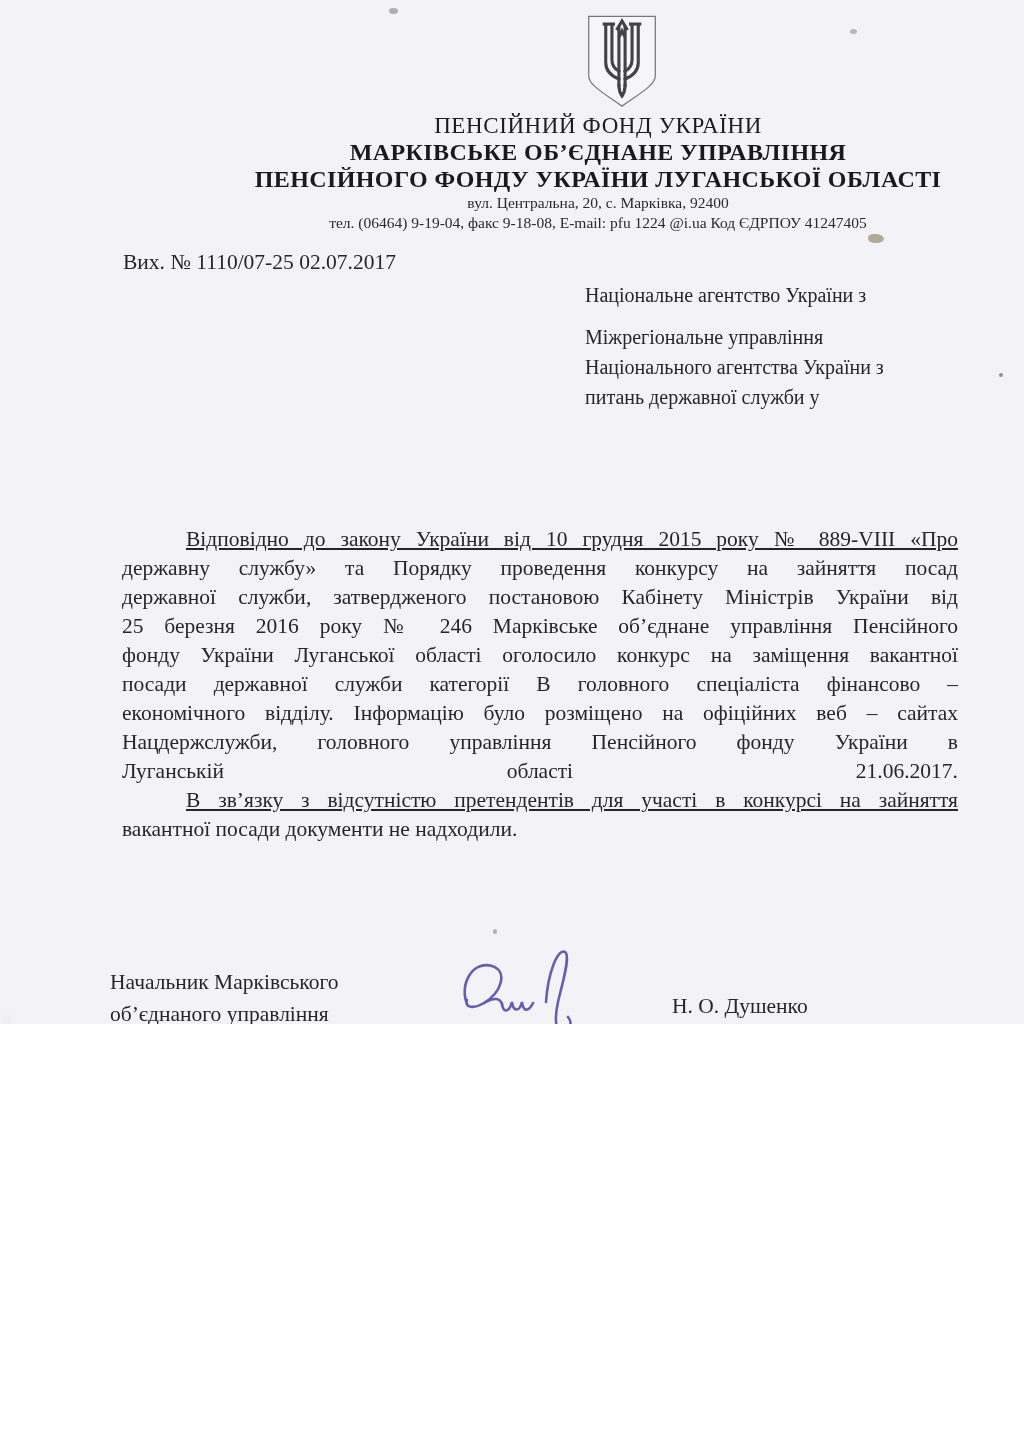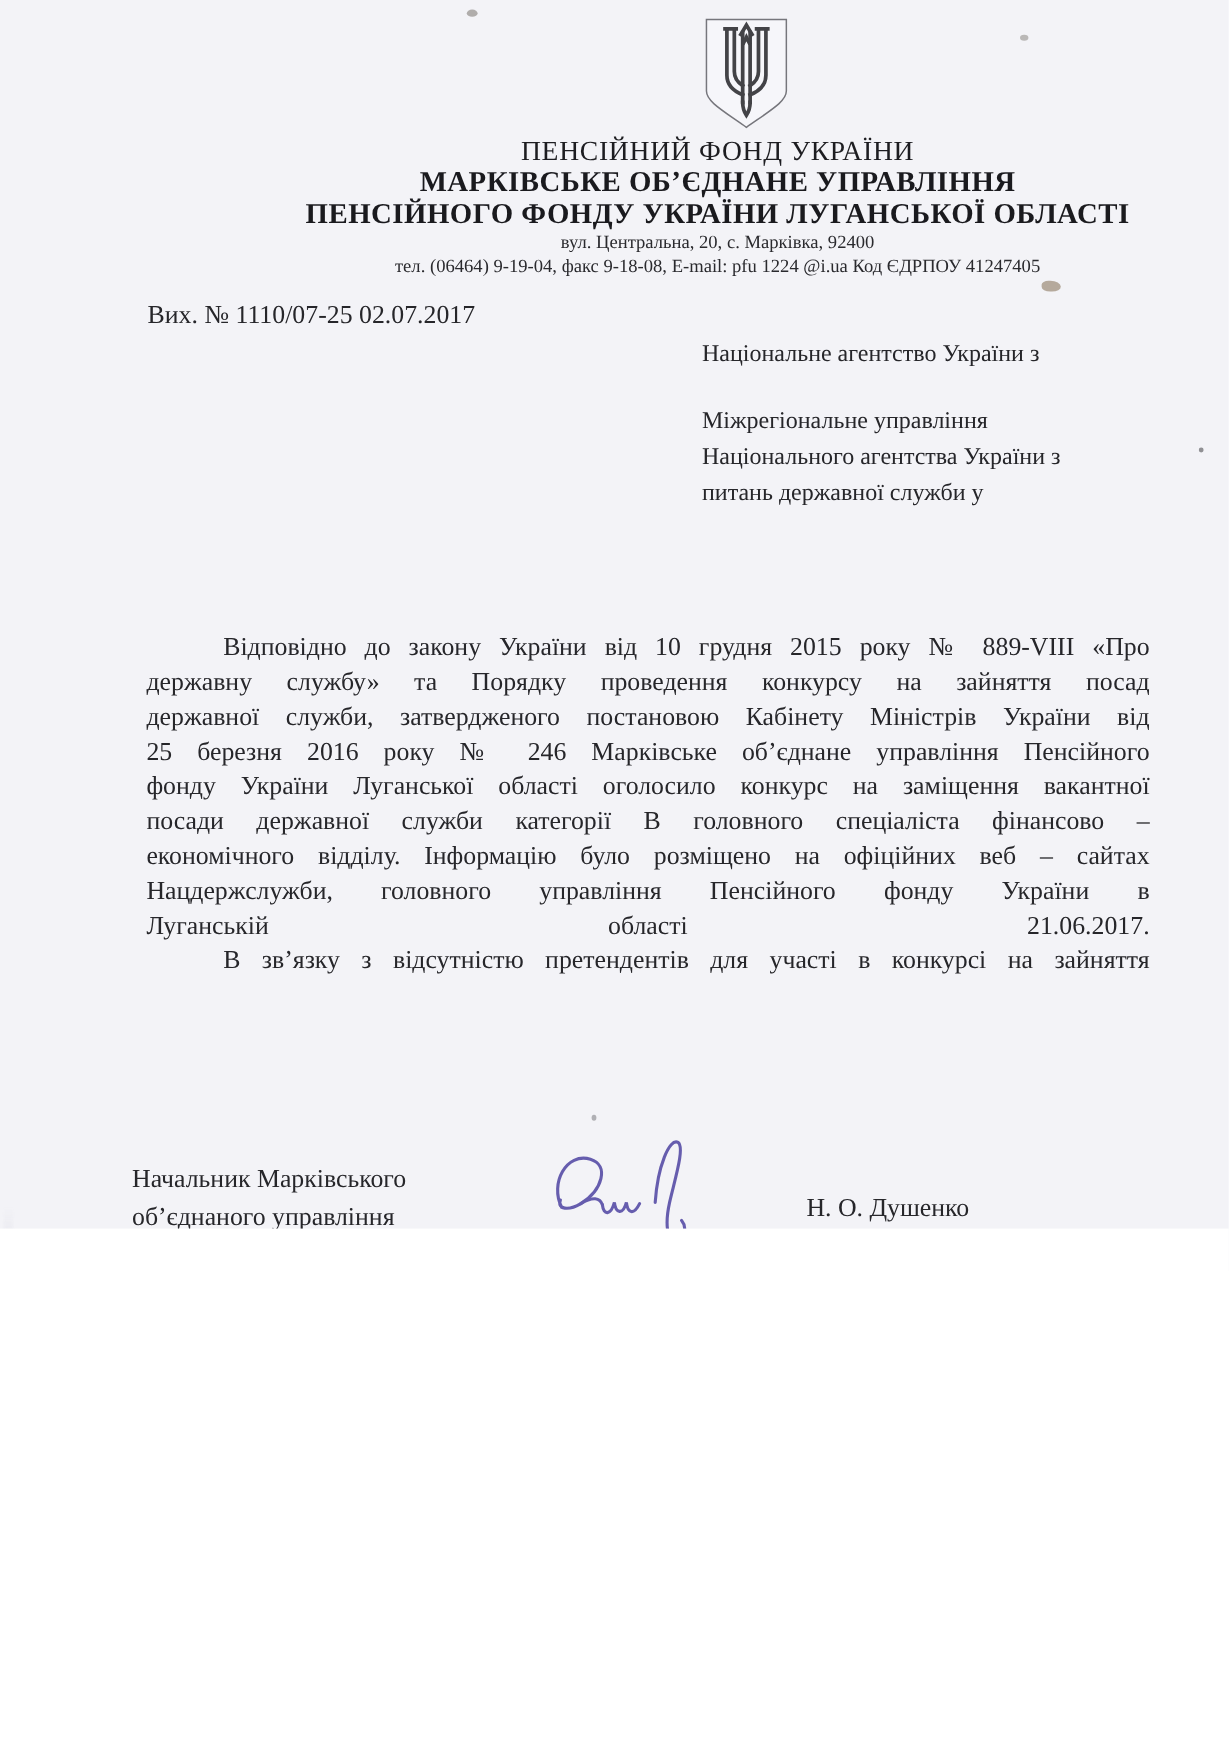--- a/index.html
+++ b/index.html
@@ -15,25 +15,25 @@
   .emblem{position:absolute;left:583px;top:14px;width:78px;height:96px;}
   
   .letterhead{position:absolute;left:172px;top:112px;width:852px;text-align:center;}
   .org-name{font-size:23px;line-height:27px;color:#1d1d21;letter-spacing:0.6px;}
   .office-line{font-size:24px;line-height:27px;font-weight:bold;color:#1a1a1e;letter-spacing:0.4px;}
   .addr-line{font-size:15.5px;line-height:18.5px;color:#2a2a2e;margin-top:1px;}
   
   .ref{position:absolute;left:123px;top:250px;font-size:21.5px;color:#26262a;}
   
   .recipients{position:absolute;left:585px;top:280px;width:400px;font-size:20px;line-height:30px;}
-  .rblock + .rblock{margin-top:26px;}
+  .rblock + .rblock{margin-top:12px;}
   
   .letter-body{position:absolute;left:122px;top:525px;width:836px;font-size:21.5px;line-height:29px;}
   .jline{text-align:justify;text-align-last:justify;}
-  .indent{text-indent:64px;}
+  .indent{text-indent:64px;text-decoration:underline;}
   .plain{text-align:left;}
   
   .sig-title{position:absolute;left:110px;top:966px;font-size:21.5px;line-height:32px;}
   .sig-name{position:absolute;left:672px;top:994px;font-size:21.5px;text-align:right;}
   .signature-svg{position:absolute;left:448px;top:940px;width:175px;height:112px;}
   
   .speck{position:absolute;border-radius:50%;filter:blur(0.6px);}
   .sp1{left:389px;top:8px;width:9px;height:6px;background:rgba(120,115,110,0.55);}
   .sp2{left:850px;top:29px;width:7px;height:5px;background:rgba(130,125,120,0.5);}
   .sp3{left:868px;top:234px;width:16px;height:9px;background:rgba(140,120,95,0.6);border-radius:40% 60% 50% 50%;}
@@ -92,20 +92,21 @@
     <div class="jline indent">Відповідно до закону України від 10 грудня 2015 року № 889-VIII «Про</div>
     <div class="jline">державну службу» та Порядку проведення конкурсу на зайняття посад</div>
     <div class="jline">державної служби, затвердженого постановою Кабінету Міністрів України від</div>
     <div class="jline">25 березня 2016 року № 246 Марківське об’єднане управління Пенсійного</div>
     <div class="jline">фонду України Луганської області оголосило конкурс на заміщення вакантної</div>
     <div class="jline">посади державної служби категорії В головного спеціаліста фінансово –</div>
     <div class="jline">економічного відділу. Інформацію було розміщено на офіційних веб – сайтах</div>
     <div class="jline">Нацдержслужби, головного управління Пенсійного фонду України в</div>
     <div class="jline">Луганській області 21.06.2017.</div>
     <div class="jline indent">В зв’язку з відсутністю претендентів для участі в конкурсі на зайняття</div>
+    <div class="plain">вакантної посади документи не надходили.</div>
   </div>
 
   <div class="sig-title">
     <div>Начальник Марківського</div>
     <div>об’єднаного  управління</div>
   </div>
 
   <svg class="signature-svg" viewBox="0 0 175 112" aria-hidden="true">
     <g fill="none" stroke="#5b51a8" stroke-width="2.6" stroke-linecap="round" opacity="0.92">
       <path d="M20 66 C10 46 24 20 44 26 C60 31 54 52 36 63 C26 69 16 68 19 60"></path>

